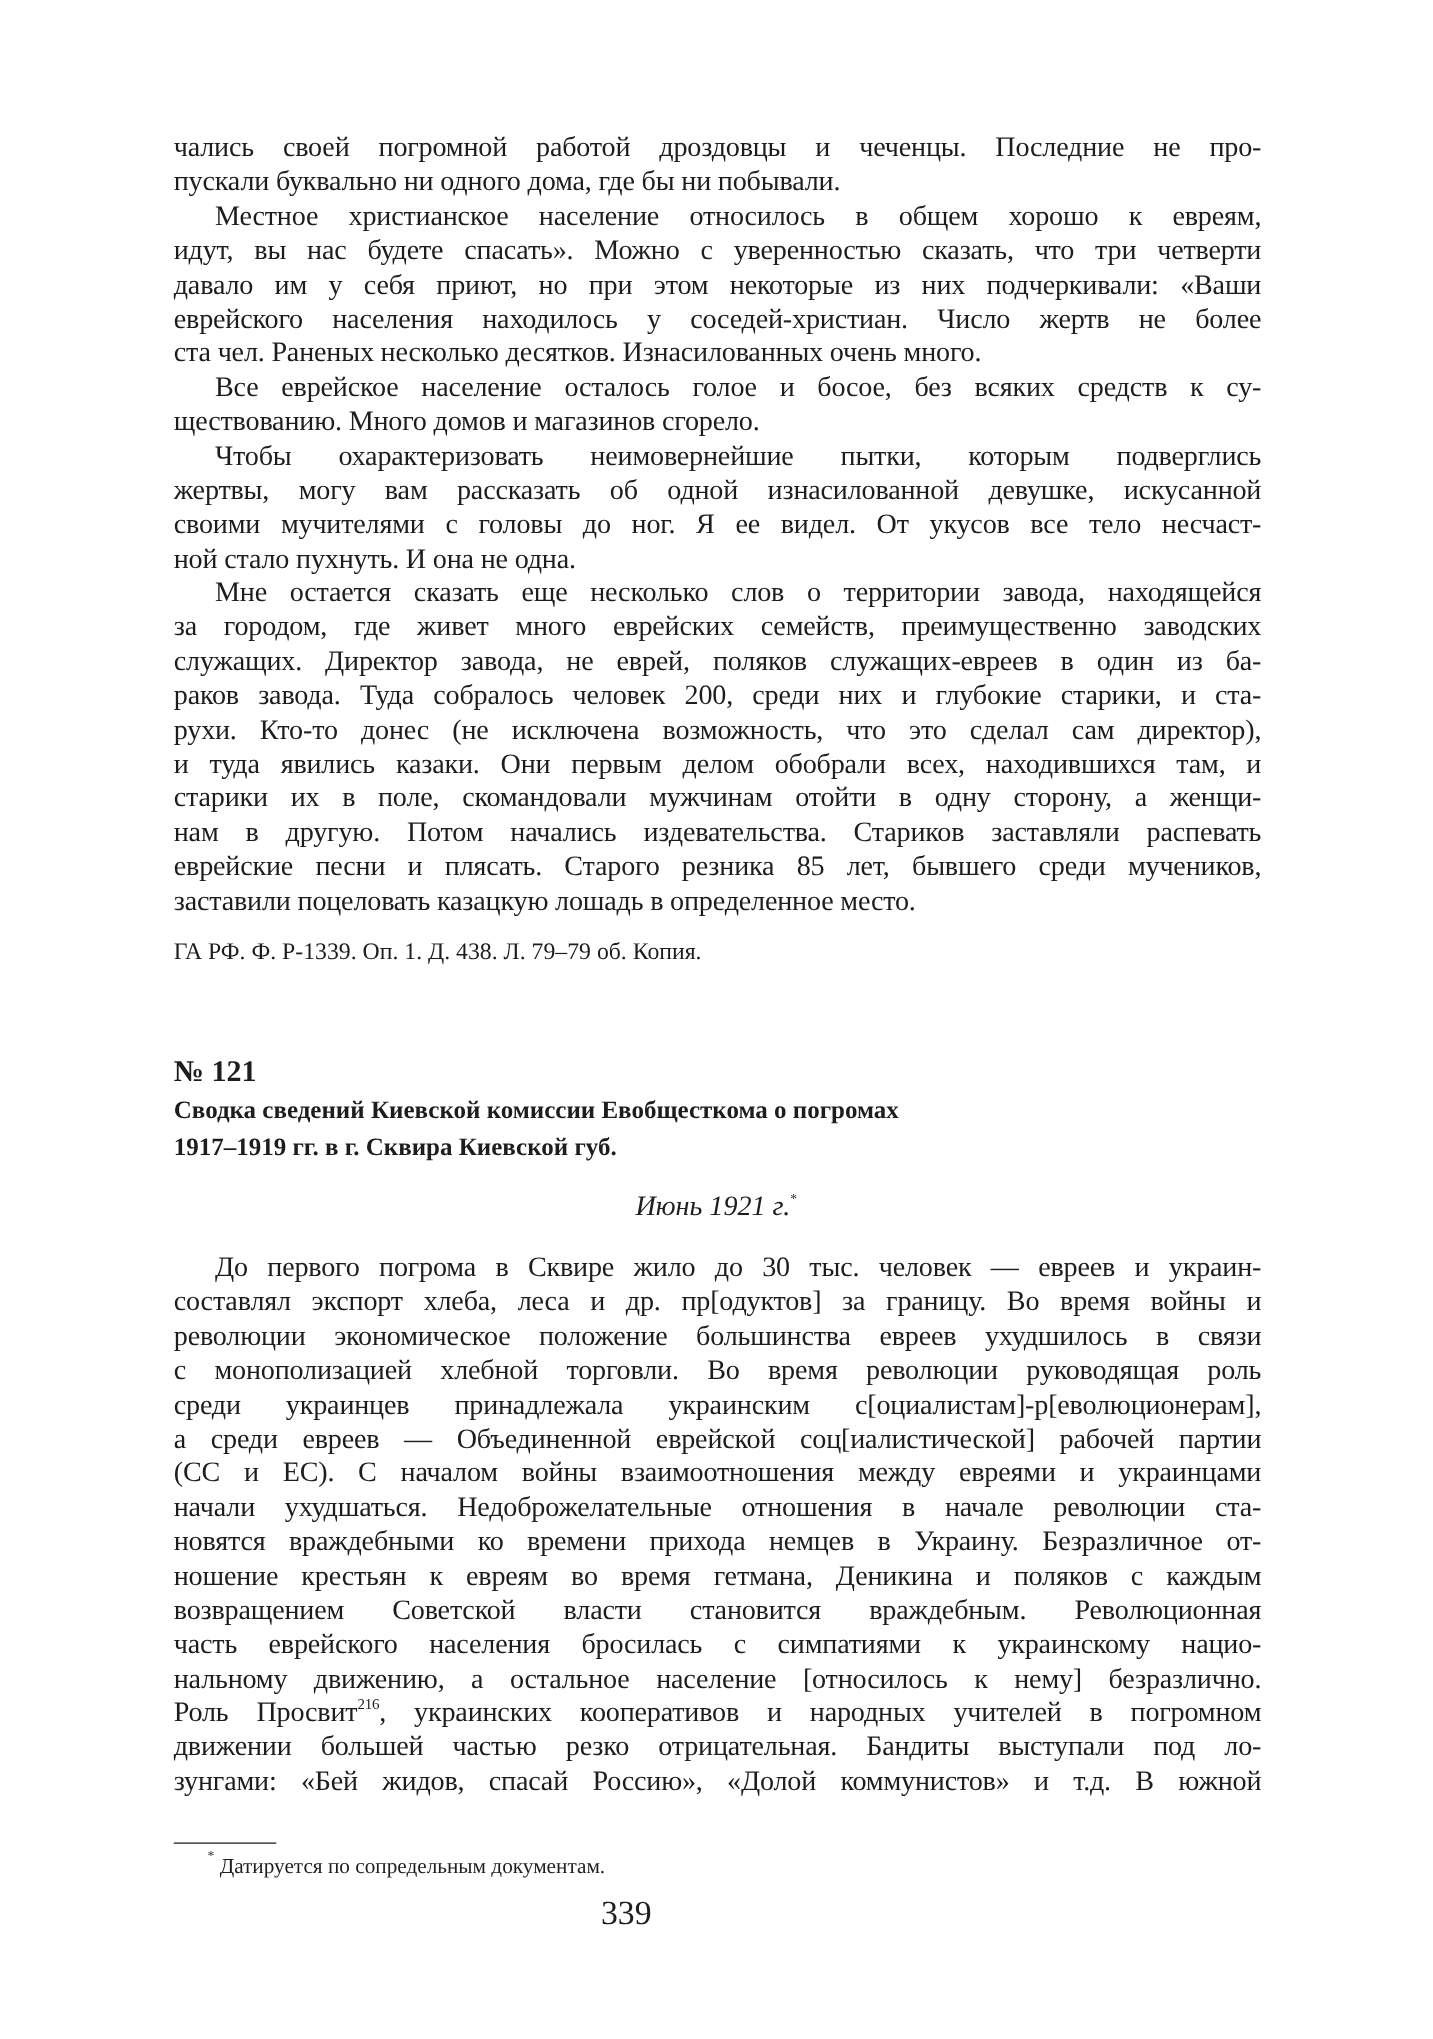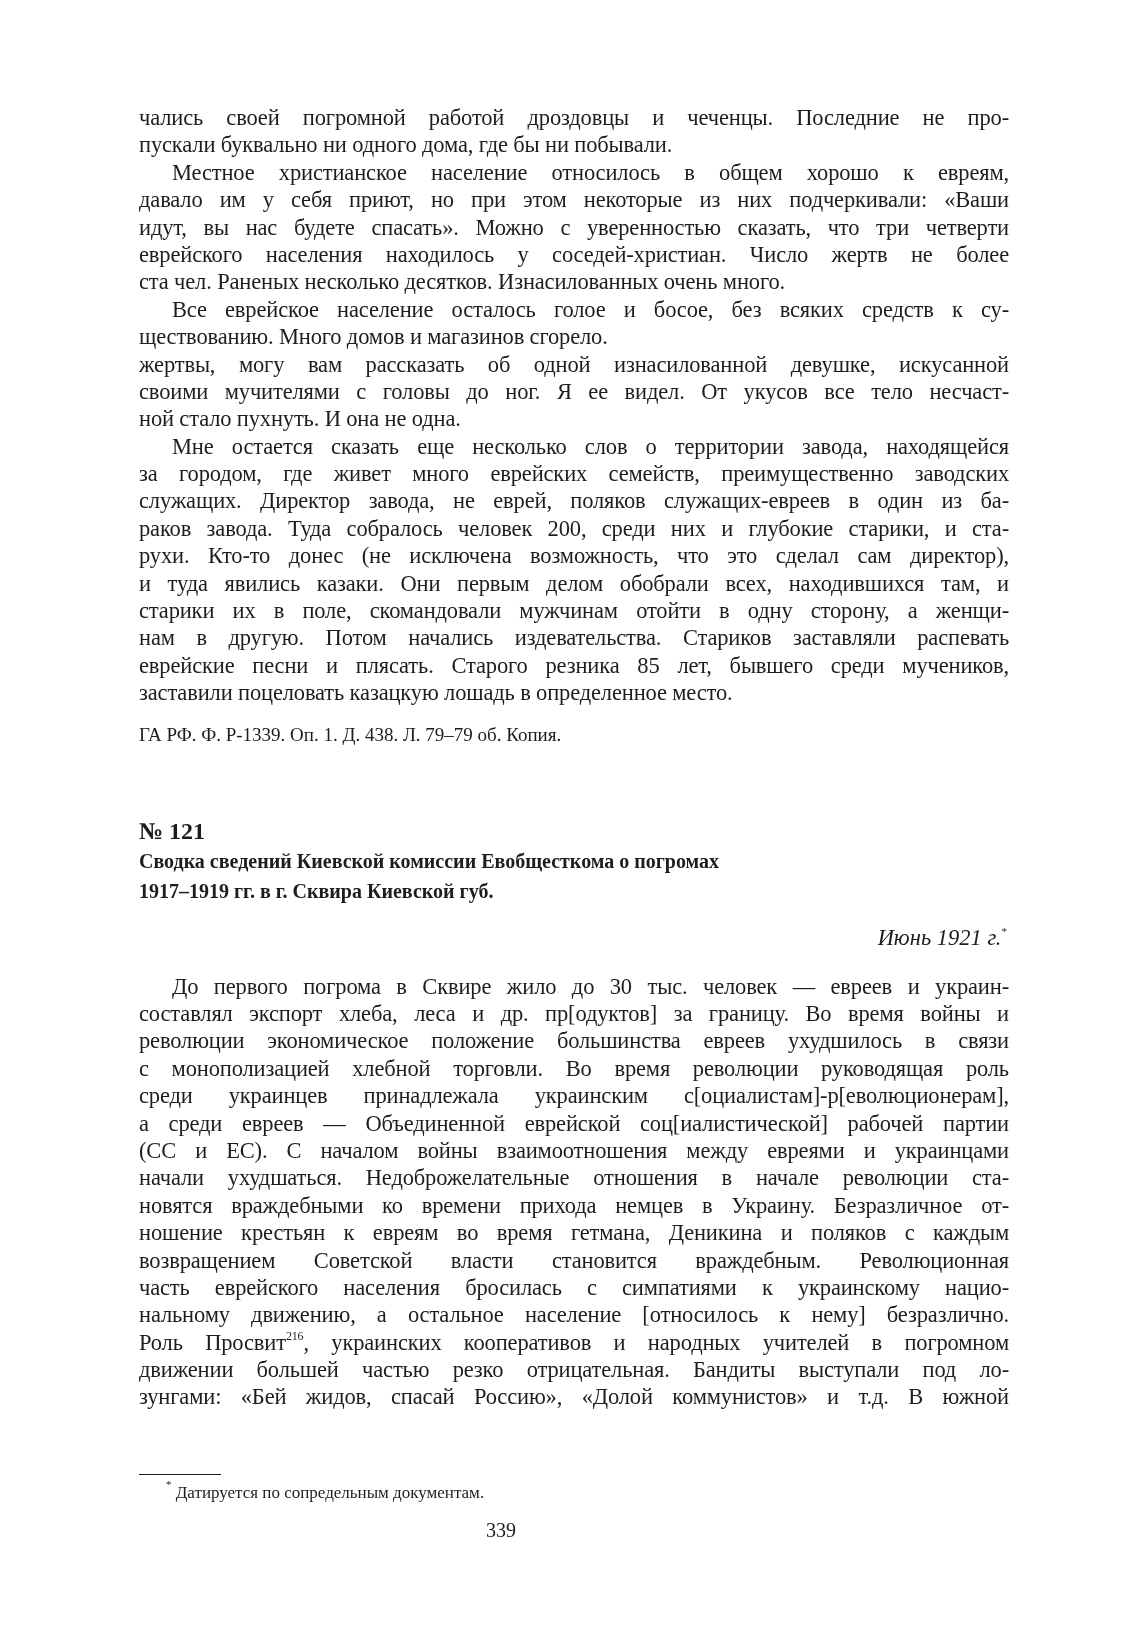--- a/index.html
+++ b/index.html
@@ -51,21 +51,21 @@
     .doc-title {
       font-weight: bold;
       font-size: 20px;
       line-height: 30px;
       white-space: nowrap;
     }
     .doc-date {
       font-style: italic;
       font-size: 22.5px;
       line-height: 27px;
-      text-align: right;
+      text-align: center;
       margin-top: 18px;
       padding-right: 2px;
     }
     .doc-date sup, .footnote sup {
       font-size: 11px;
       font-style: normal;
       vertical-align: 10px;
       line-height: 0;
     }
     .body2 {
@@ -86,53 +86,54 @@
       font-size: 17px;
       line-height: 22px;
       white-space: nowrap;
     }
     .page-number {
       position: absolute;
       left: 0;
       width: 1002px;
       top: 1516px;
       text-align: center;
-      font-size: 20px;
+      font-size: 27px;
       line-height: 28px;
     }
     sup.ref {
       font-size: 12px;
       vertical-align: 10px;
       line-height: 0;
     }
   </style>
 </head>
 <body>
 
 <div class="page">
 
   <div>
     <div class="line">чались своей погромной работой дроздовцы и чеченцы. Последние не про-</div>
     <div class="line last">пускали буквально ни одного дома, где бы ни побывали.</div>
   </div>
 
   <div>
     <div class="line indent">Местное христианское население относилось в общем хорошо к евреям,</div>
+    <div class="line">идут, вы нас будете спасать». Можно с уверенностью сказать, что три четверти</div>
     <div class="line">давало им у себя приют, но при этом некоторые из них подчеркивали: «Ваши</div>
-    <div class="line">идут, вы нас будете спасать». Можно с уверенностью сказать, что три четверти</div>
     <div class="line">еврейского населения находилось у соседей-христиан. Число жертв не более</div>
     <div class="line last">ста чел. Раненых несколько десятков. Изнасилованных очень много.</div>
   </div>
 
   <div>
     <div class="line indent">Все еврейское население осталось голое и босое, без всяких средств к су-</div>
     <div class="line last">ществованию. Много домов и магазинов сгорело.</div>
   </div>
 
   <div>
+    <div class="line indent">Чтобы охарактеризовать неимовернейшие пытки, которым подверглись</div>
     <div class="line">жертвы, могу вам рассказать об одной изнасилованной девушке, искусанной</div>
     <div class="line">своими мучителями с головы до ног. Я ее видел. От укусов все тело несчаст-</div>
     <div class="line last">ной стало пухнуть. И она не одна.</div>
   </div>
 
   <div>
     <div class="line indent">Мне остается сказать еще несколько слов о территории завода, находящейся</div>
     <div class="line">за городом, где живет много еврейских семейств, преимущественно заводских</div>
     <div class="line">служащих. Директор завода, не еврей, поляков служащих-евреев в один из ба-</div>
     <div class="line">раков завода. Туда собралось человек 200, среди них и глубокие старики, и ста-</div>

